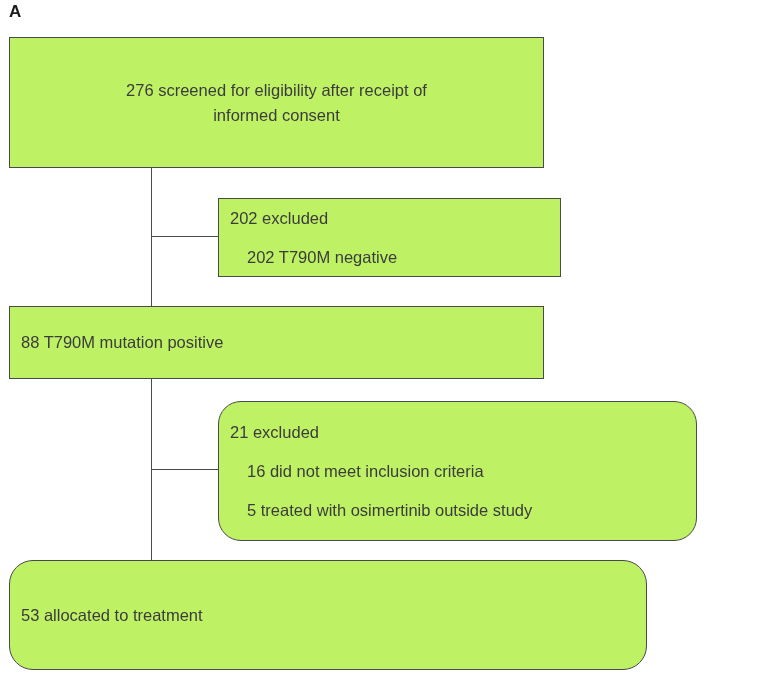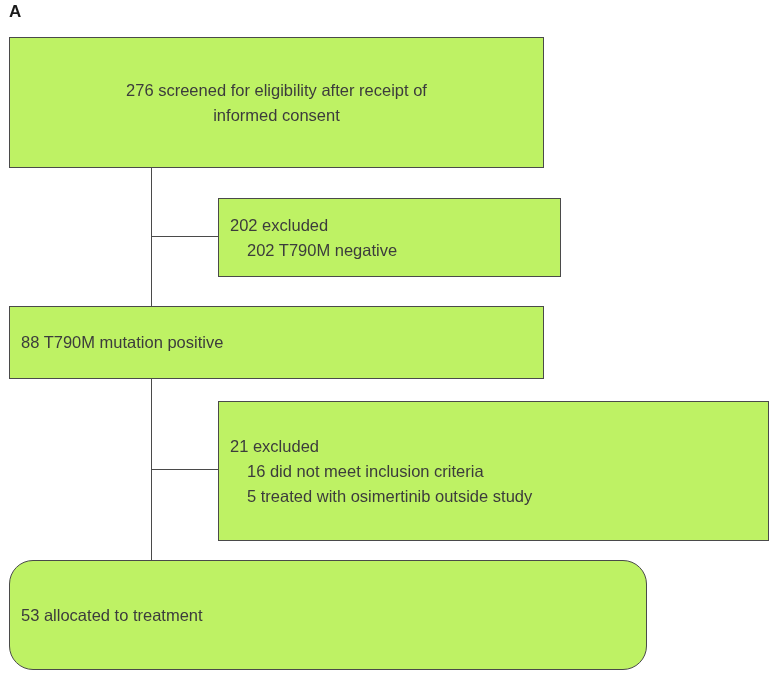--- a/index.html
+++ b/index.html
@@ -49,34 +49,35 @@
     font-size: 16.5px;
     color: #3c3c3c;
     line-height: 25px;
     white-space: pre;
   }
   .box-line.centered {
     text-align: center;
   }
   .box-line.indent-sub {
     padding-left: 17px;
+    margin-top: 14px;
   }
   .box-line.indent-wide {
     padding-left: 158px;
   }
   .box-pad {
     padding-left: 11px;
     padding-right: 11px;
   }
 
   
   #box-screened   { left: 9px;   top: 37px;  width: 535px; height: 131px; }
   #box-excluded-1 { left: 218px; top: 198px; width: 343px; height: 79px;  }
   #box-positive   { left: 9px;   top: 306px; width: 535px; height: 73px;  }
-  #box-excluded-2 { left: 218px; top: 401px; width: 551px; height: 140px; }
+  #box-excluded-2 { left: 218px; top: 401px; width: 479px; height: 140px; border-radius: 23px; }
   #box-allocated  { left: 9px;   top: 560px; width: 638px; height: 110px; border-radius: 24px; }
 
   
   .conn {
     position: absolute;
     background: #4a4a4a;
   }
   .conn-v { width: 1px; }
   .conn-h { height: 1px; }
 

